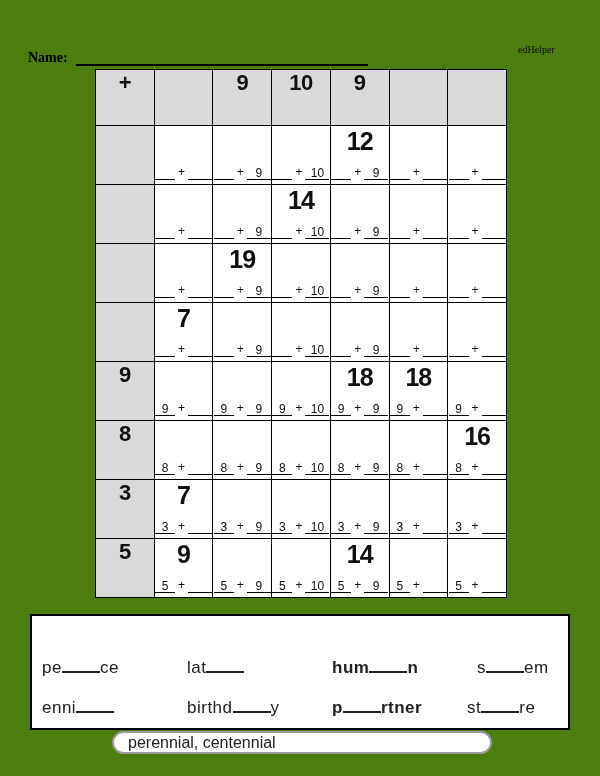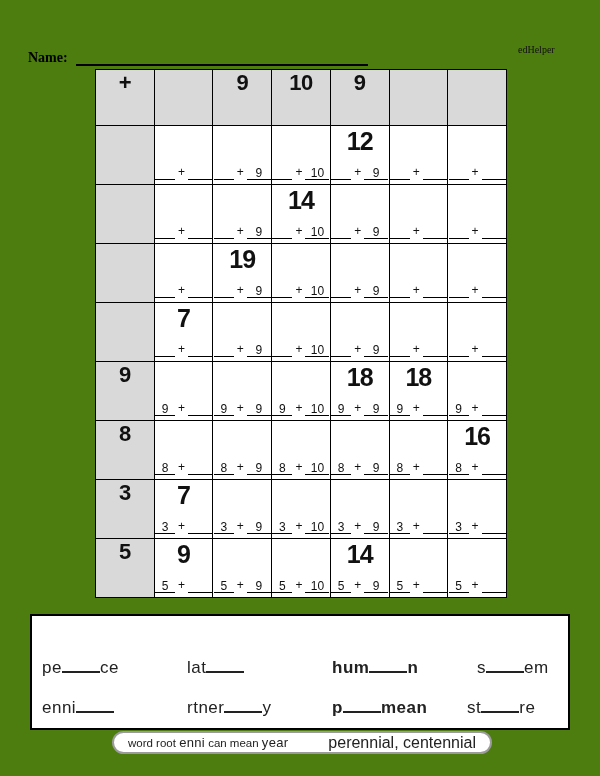--- a/index.html
+++ b/index.html
@@ -249,24 +249,23 @@
 
   <div class="letters-box">
     <div class="words-row r1" id="words-row-0">
         <span class="word-item"><span>pe</span><span class="word-blank"></span><span>ce</span></span>
         <span class="word-item"><span>lat</span><span class="word-blank"></span><span></span></span>
         <span class="word-item"><span>hum</span><span class="word-blank"></span><span>n</span></span>
         <span class="word-item"><span>s</span><span class="word-blank"></span><span>em</span></span>
       </div>
     <div class="words-row r2" id="words-row-1">
         <span class="word-item"><span>enni</span><span class="word-blank"></span><span></span></span>
-        <span class="word-item"><span>rtner</span><span class="word-blank"></span><span>y</span></span>
-        <span class="word-item"><span>p</span><span class="word-blank"></span><span>mean</span></span>
+        <span class="word-item"><span>birthd</span><span class="word-blank"></span><span>y</span></span>
+        <span class="word-item"><span>p</span><span class="word-blank"></span><span>rtner</span></span>
         <span class="word-item"><span>st</span><span class="word-blank"></span><span>re</span></span>
       </div>
   </div>
 
   <div class="pill">
-    <span class="seg-left"><span>word root</span> <span class="emph">enni</span> <span>can mean</span> <span class="emph">year</span></span>
     <span class="seg-right">perennial, centennial</span>
   </div>
 
 </div>
 
 </body></html>

